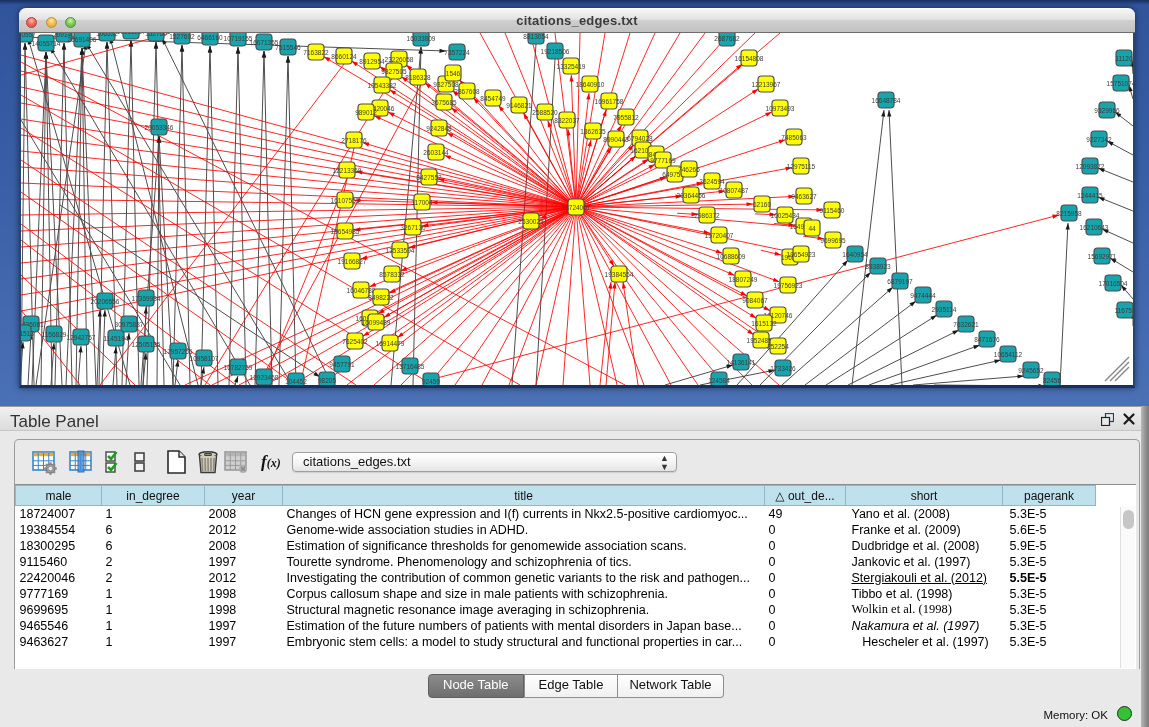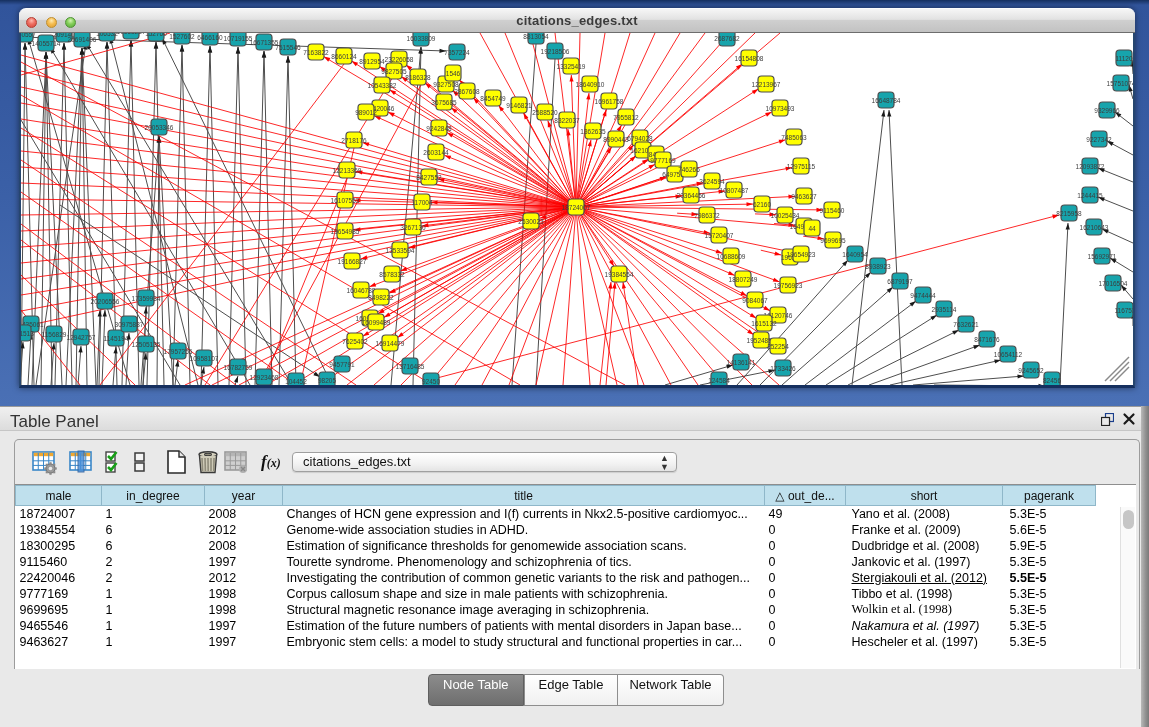--- a/index.html
+++ b/index.html
@@ -35,21 +35,21 @@
 #dd-ar{position:absolute;right:7px;top:1px;font-size:9px;color:#333;line-height:9px}
 #tablewrap{position:absolute;left:0px;top:44px;width:1121px;height:185px;background:#fff;
  border-top:1px solid #8e8e8e}
 table{border-collapse:collapse;table-layout:fixed;font-size:12px}
 th{background:#bfe0ed;border:1px solid #8fb7c9;font-weight:normal;color:#111;height:20px;
  font-size:12px;overflow:hidden;white-space:nowrap}
 td{height:16px;padding:0 3px 0 4px;color:#000;overflow:hidden;white-space:nowrap;font-size:12.5px}
 #scrollbar{position:absolute;right:1px;top:22px;width:15px;height:161px;background:#fafafa;border-left:1px solid #e0e0e0}
 #thumb{position:absolute;left:2px;top:3px;width:11px;height:19px;background:#c6c6c6;border-radius:6px}
 #tabs{position:absolute;left:428px;top:268px;height:20px;display:flex;font-size:13px}
-.tab{height:32px;line-height:19px;padding:0 14px;border:1px solid #8e8e8e;background:linear-gradient(#fff,#f0f0f0);color:#111}
+.tab{height:24px;line-height:19px;padding:0 14px;border:1px solid #8e8e8e;background:linear-gradient(#fff,#f0f0f0);color:#111}
 .tab.sel{background:linear-gradient(#8c8c8c,#6e6e6e);color:#fff;border-color:#5f5f5f;border-radius:4px 0 0 4px}
 .tab.last{border-radius:0 4px 4px 0;border-left:0}
 #memline{position:absolute;left:0;top:296px;width:1149px;height:25px}
 #memtxt{position:absolute;right:41px;top:7px;font-size:11.5px;color:#111}
 #memdot{position:absolute;right:17px;top:4px;width:15px;height:15px;border-radius:50%;
  background:#35c135;border:1.5px solid #2a2a2a}
 </style></head>
 <body>
 <div id="desk">
  <div id="win">
@@ -899,29 +899,33 @@
               <td style="">0</td>
               <td style="padding-left:6px;font-style:italic;">Nakamura et al. (1997)</td>
               <td style="padding-left:7px;">5.3E-5</td>
             </tr>
             <tr>
               <td style="">9463627</td>
               <td style="">1</td>
               <td style="">1997</td>
               <td style="">Embryonic stem cells: a model to study structural and functional properties in car...</td>
               <td style="">0</td>
-              <td style="padding-left:6px;">Hescheler et al. (1997)</td>
+              <td style="padding-left:6px;text-align:center;">Hescheler et al. (1997)</td>
               <td style="padding-left:7px;">5.3E-5</td>
             </tr>
           </tbody>
         </table>
      <div id="scrollbar">
           <div id="thumb"></div>
         </div>
    </div>
  </div>
  <div id="tabs">
    <div class="tab sel">Node Table</div>
       <div class="tab">Edge Table</div>
       <div class="tab last" style="padding:0 11px">Network Table</div>
  </div>
+ <div id="memline">
+      <span id="memtxt">Memory: OK</span>
+      <div id="memdot"></div>
+    </div>
  <div id="rightstrip"></div>
 </div>
 
 </body></html>

